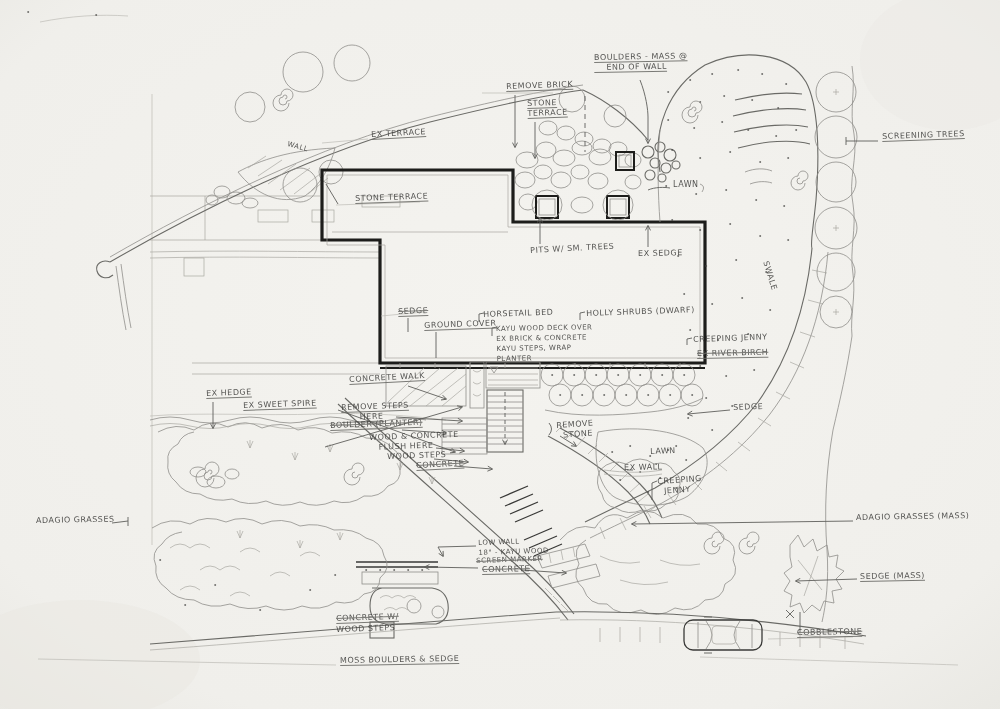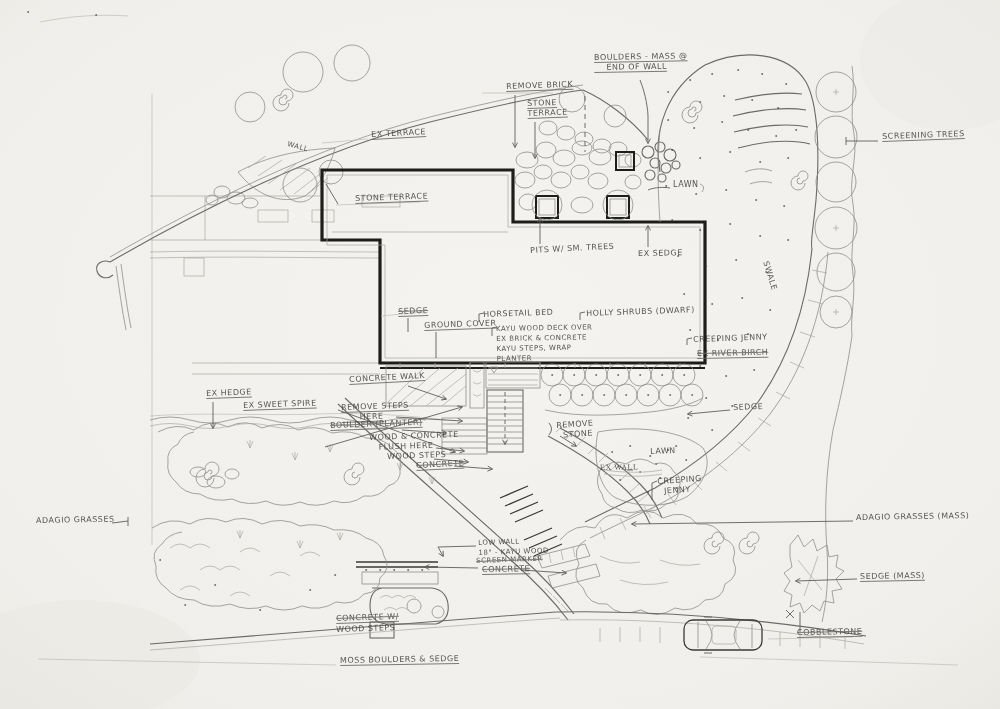--- a/index.html
+++ b/index.html
@@ -387,21 +387,21 @@
       <div class="lbl u" style="left: 341px; top: 403px; transform: rotate(-2deg);">REMOVE STEPS
       HERE</div>
       <div class="lbl u s" style="left: 330px; top: 421px; transform: rotate(-2deg);">BOULDER (PLANTER)</div>
       <div class="lbl" style="left: 369px; top: 433px; transform: rotate(-2deg);">WOOD &amp; CONCRETE
    FLUSH HERE</div>
       <div class="lbl" style="left: 387px; top: 452px; transform: rotate(-2deg);">WOOD STEPS</div>
       <div class="lbl u s" style="left: 416px; top: 461px; transform: rotate(-3deg);">CONCRETE</div>
       <div class="lbl" style="left: 556px; top: 421px; transform: rotate(-4deg);">REMOVE
   STONE</div>
       <div class="lbl" style="left: 650px; top: 447px; transform: rotate(-2deg);">LAWN</div>
-      <div class="lbl" style="left: 600px; top: 463px; transform: rotate(-1deg); font-family: Liberation Serif, serif;">EX WALL</div>
+      <div class="lbl" style="left: 624px; top: 463px; transform: rotate(-1deg);">EX WALL</div>
       <div class="lbl" style="left: 657px; top: 477px; transform: rotate(-4deg);">CREEPING
   JENNY</div>
       <div class="lbl" style="left: 733px; top: 403px; transform: rotate(-2deg);">SEDGE</div>
       <div class="lbl" style="left: 36px; top: 516px; transform: rotate(-1deg);">ADAGIO GRASSES</div>
       <div class="lbl" style="left: 478px; top: 538px; transform: rotate(-2deg); font-size: 7px;">LOW WALL
 18" - KAYU WOOD</div>
       <div class="lbl s" style="left: 476px; top: 556px; transform: rotate(-2deg); font-size: 7px;">SCREEN MARKER</div>
       <div class="lbl u s" style="left: 482px; top: 565px; transform: rotate(-1deg);">CONCRETE</div>
       <div class="lbl u s" style="left: 336px; top: 614px; transform: rotate(-2deg);">CONCRETE W/</div>
       <div class="lbl" style="left: 336px; top: 625px; transform: rotate(-2deg);">WOOD STEPS</div>

